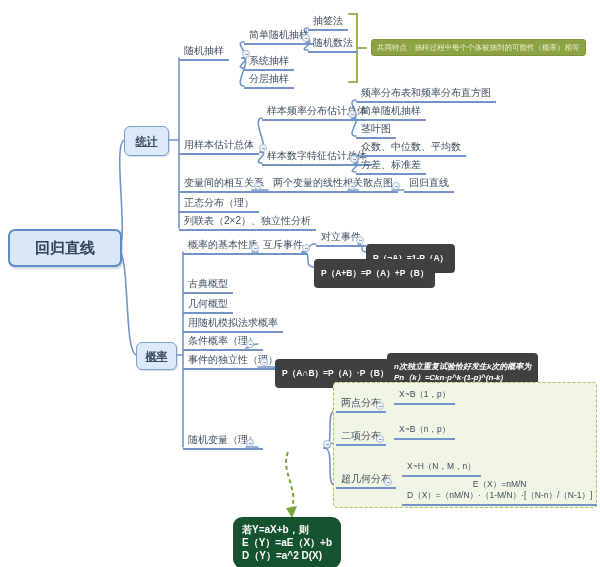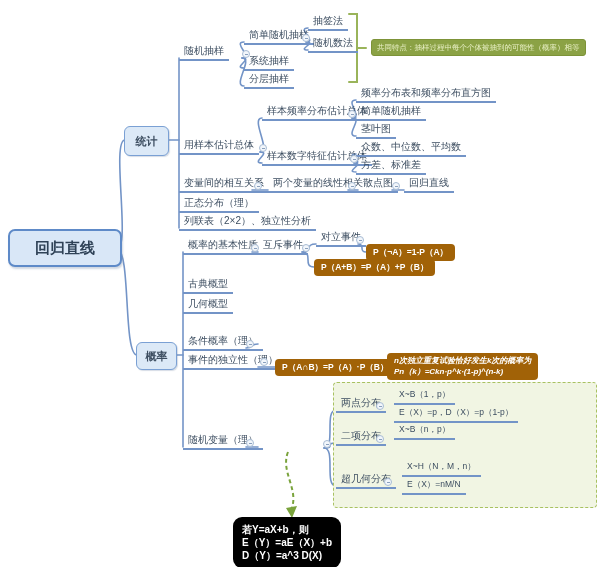--- a/index.html
+++ b/index.html
@@ -22,28 +22,29 @@
     background:#d9e7f7;border:2px solid #5e8ac8;border-radius:7px;
     color:#2f4257;font-weight:bold;font-size:15px;
     display:flex;align-items:center;justify-content:center;
     box-shadow:1px 2px 2px rgba(120,140,170,.35);
   }
   .pnode{
     position:absolute;background:#dce9f7;border:1.5px solid #7aa0d4;border-radius:6px;
     color:#3c4d60;font-weight:bold;font-size:11px;
     display:flex;align-items:center;justify-content:center;
     box-shadow:1px 1px 1px rgba(120,140,170,.3);
+    text-decoration:underline;
   }
   .fbox{
-    position:absolute;background:#a16207;color:#ffffff;font-size:8.5px;font-weight:bold;
-    padding:3px 7px;border-radius:4px;white-space:nowrap;line-height:10.5px;
+    position:absolute;background:#404040;color:#ffffff;font-size:8.5px;font-weight:bold;
+    padding:9px 7px;border-radius:4px;white-space:nowrap;line-height:10.5px;
   }
   .fbox .l{display:block;font-style:italic;}
   .bigbox{
-    position:absolute;left:233px;top:517px;background:#000000;color:#ffffff;
+    position:absolute;left:233px;top:517px;background:#14532d;color:#ffffff;
     font-weight:bold;font-size:10px;border-radius:9px;padding:6px 9px;
     line-height:13px;white-space:nowrap;
   }
   .bigbox .l{display:block;}
   .nbox{
     position:absolute;left:371px;top:39px;background:#8ba245;color:#e9f0c6;
     font-size:7.5px;padding:3px 5px;border-radius:3px;border:1px solid #7d9338;
     white-space:nowrap;line-height:9px;
   }
   .dashedbox{
@@ -150,46 +151,47 @@
   <div class="ln" style="left:179px;top:214px">列联表（2×2）、独立性分析</div>
 
   <div class="ln" style="left:183px;top:238px">概率的基本性质</div>
   <div class="ln" style="left:258px;top:238px">互斥事件</div>
   <div class="ln" style="left:316px;top:230px">对立事件</div>
   <div class="fbox" style="left:366px;top:244px">P（¬A）=1-P（A）</div>
   <div class="fbox" style="left:314px;top:259px">P（A+B）=P（A）+P（B）</div>
 
   <div class="ln" style="left:183px;top:277px">古典概型</div>
   <div class="ln" style="left:183px;top:297px">几何概型</div>
+  <div class="ln" style="left:183px;top:316px">用随机模拟法求概率</div>
   <div class="ln" style="left:183px;top:334px">条件概率（理）</div>
   <div class="ln" style="left:183px;top:353px">事件的独立性（理）</div>
   <div class="fbox" style="left:275px;top:359px">P（A∩B）=P（A）·P（B）</div>
   <div class="fbox" style="left:387px;top:353px;font-size:8px">
     <span class="l">n次独立重复试验恰好发生k次的概率为</span>
     <span class="l">Pn（k）=Ckn·p^k·(1-p)^(n-k)</span>
   </div>
 
   <div class="ln" style="left:183px;top:433px">随机变量（理）</div>
 
   <div class="dashedbox"></div>
   <div class="ln" style="left:336px;top:396px">两点分布</div>
   <div class="ln small" style="left:394px;top:388px">X~B（1，p）</div>
-  <div class="ln small" style="left:394px;top:406px">E（X）=p，D（X）=p（1-p）</div>
   <div class="ln" style="left:336px;top:429px">二项分布</div>
   <div class="ln small" style="left:394px;top:423px">X~B（n，p）</div>
   <div class="ln" style="left:336px;top:472px">超几何分布</div>
   <div class="ln small" style="left:402px;top:460px">X~H（N，M，n）</div>
   <div class="ln ln2 small" style="left:402px;top:478px;text-align:center">
     <span class="l">E（X）=nM/N</span>
+    <span class="l">D（X）=（nM/N）·（1-M/N）·[（N-n）/（N-1）]</span>
   </div>
 
   <div class="bigbox">
     <span class="l">若Y=aX+b，则</span>
     <span class="l">E（Y）=aE（X）+b</span>
-    <span class="l">D（Y）=a^3 D(X)</span>
+    <span class="l">D（Y）=a^2 D(X)</span>
   </div>
 
   <div class="collapse" style="left:242px;top:50px"></div>
   <div class="collapse" style="left:302px;top:34px"></div>
   <div class="collapse" style="left:259px;top:144px"></div>
   <div class="collapse" style="left:348px;top:110px"></div>
   <div class="collapse" style="left:350px;top:155px"></div>
   <div class="collapse" style="left:254px;top:182px"></div>
   <div class="collapse" style="left:348px;top:182px"></div>
   <div class="collapse" style="left:392px;top:182px"></div>

